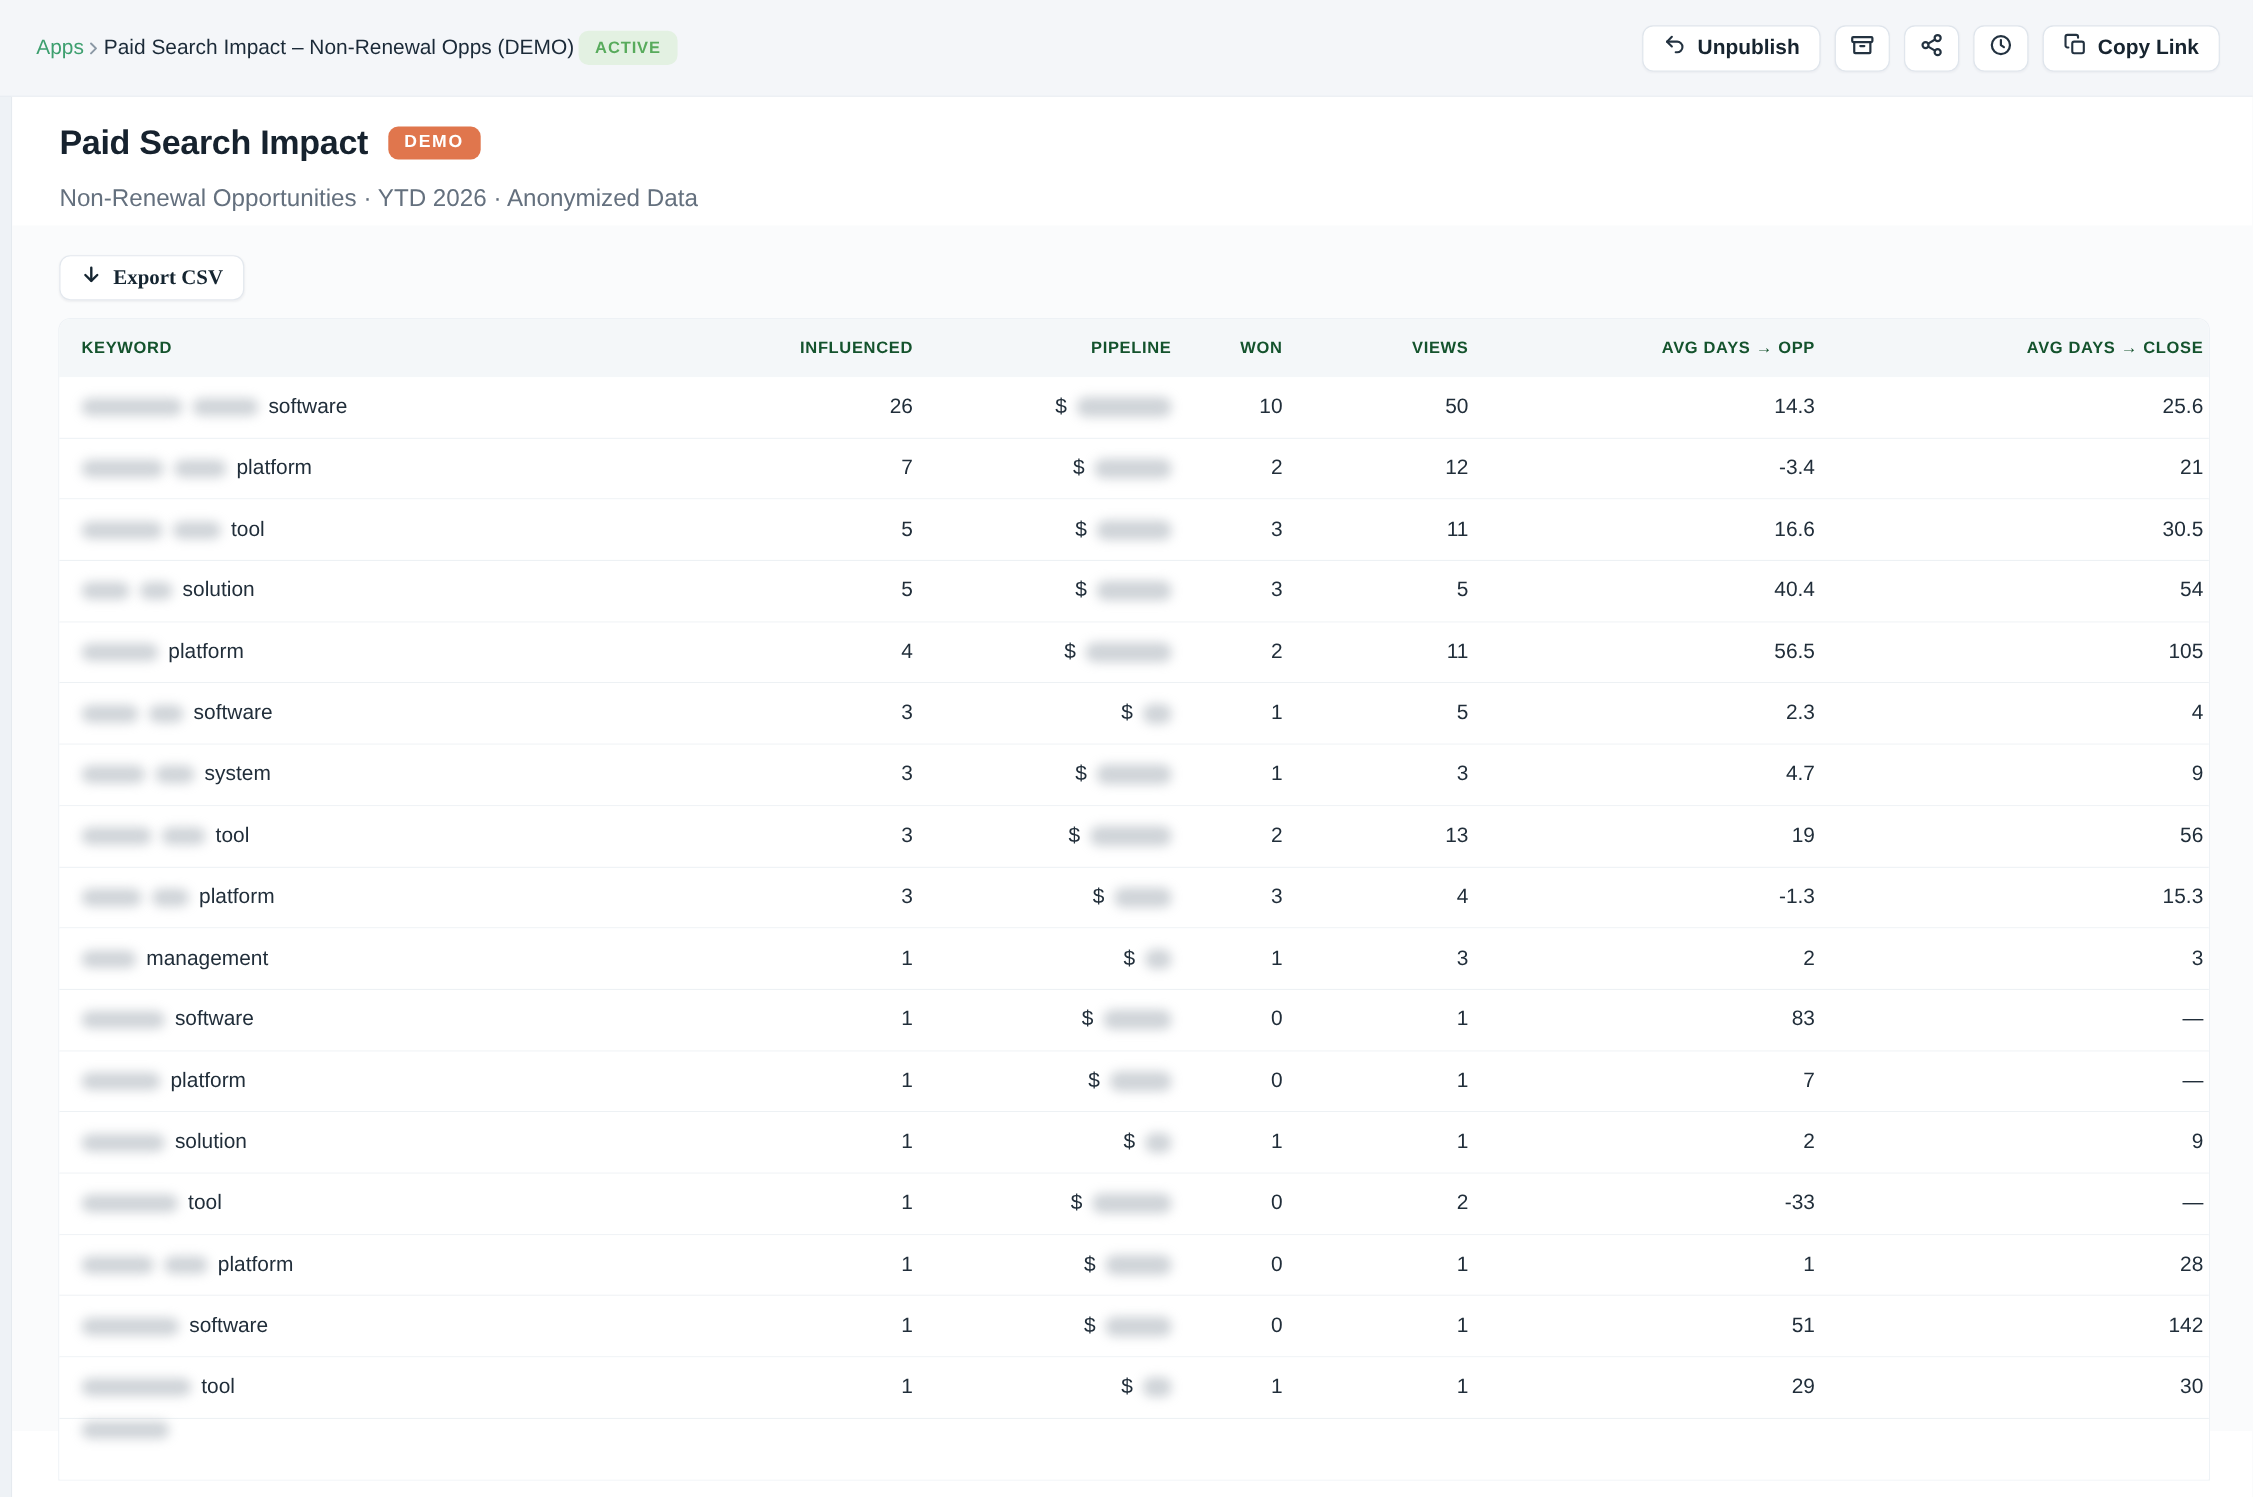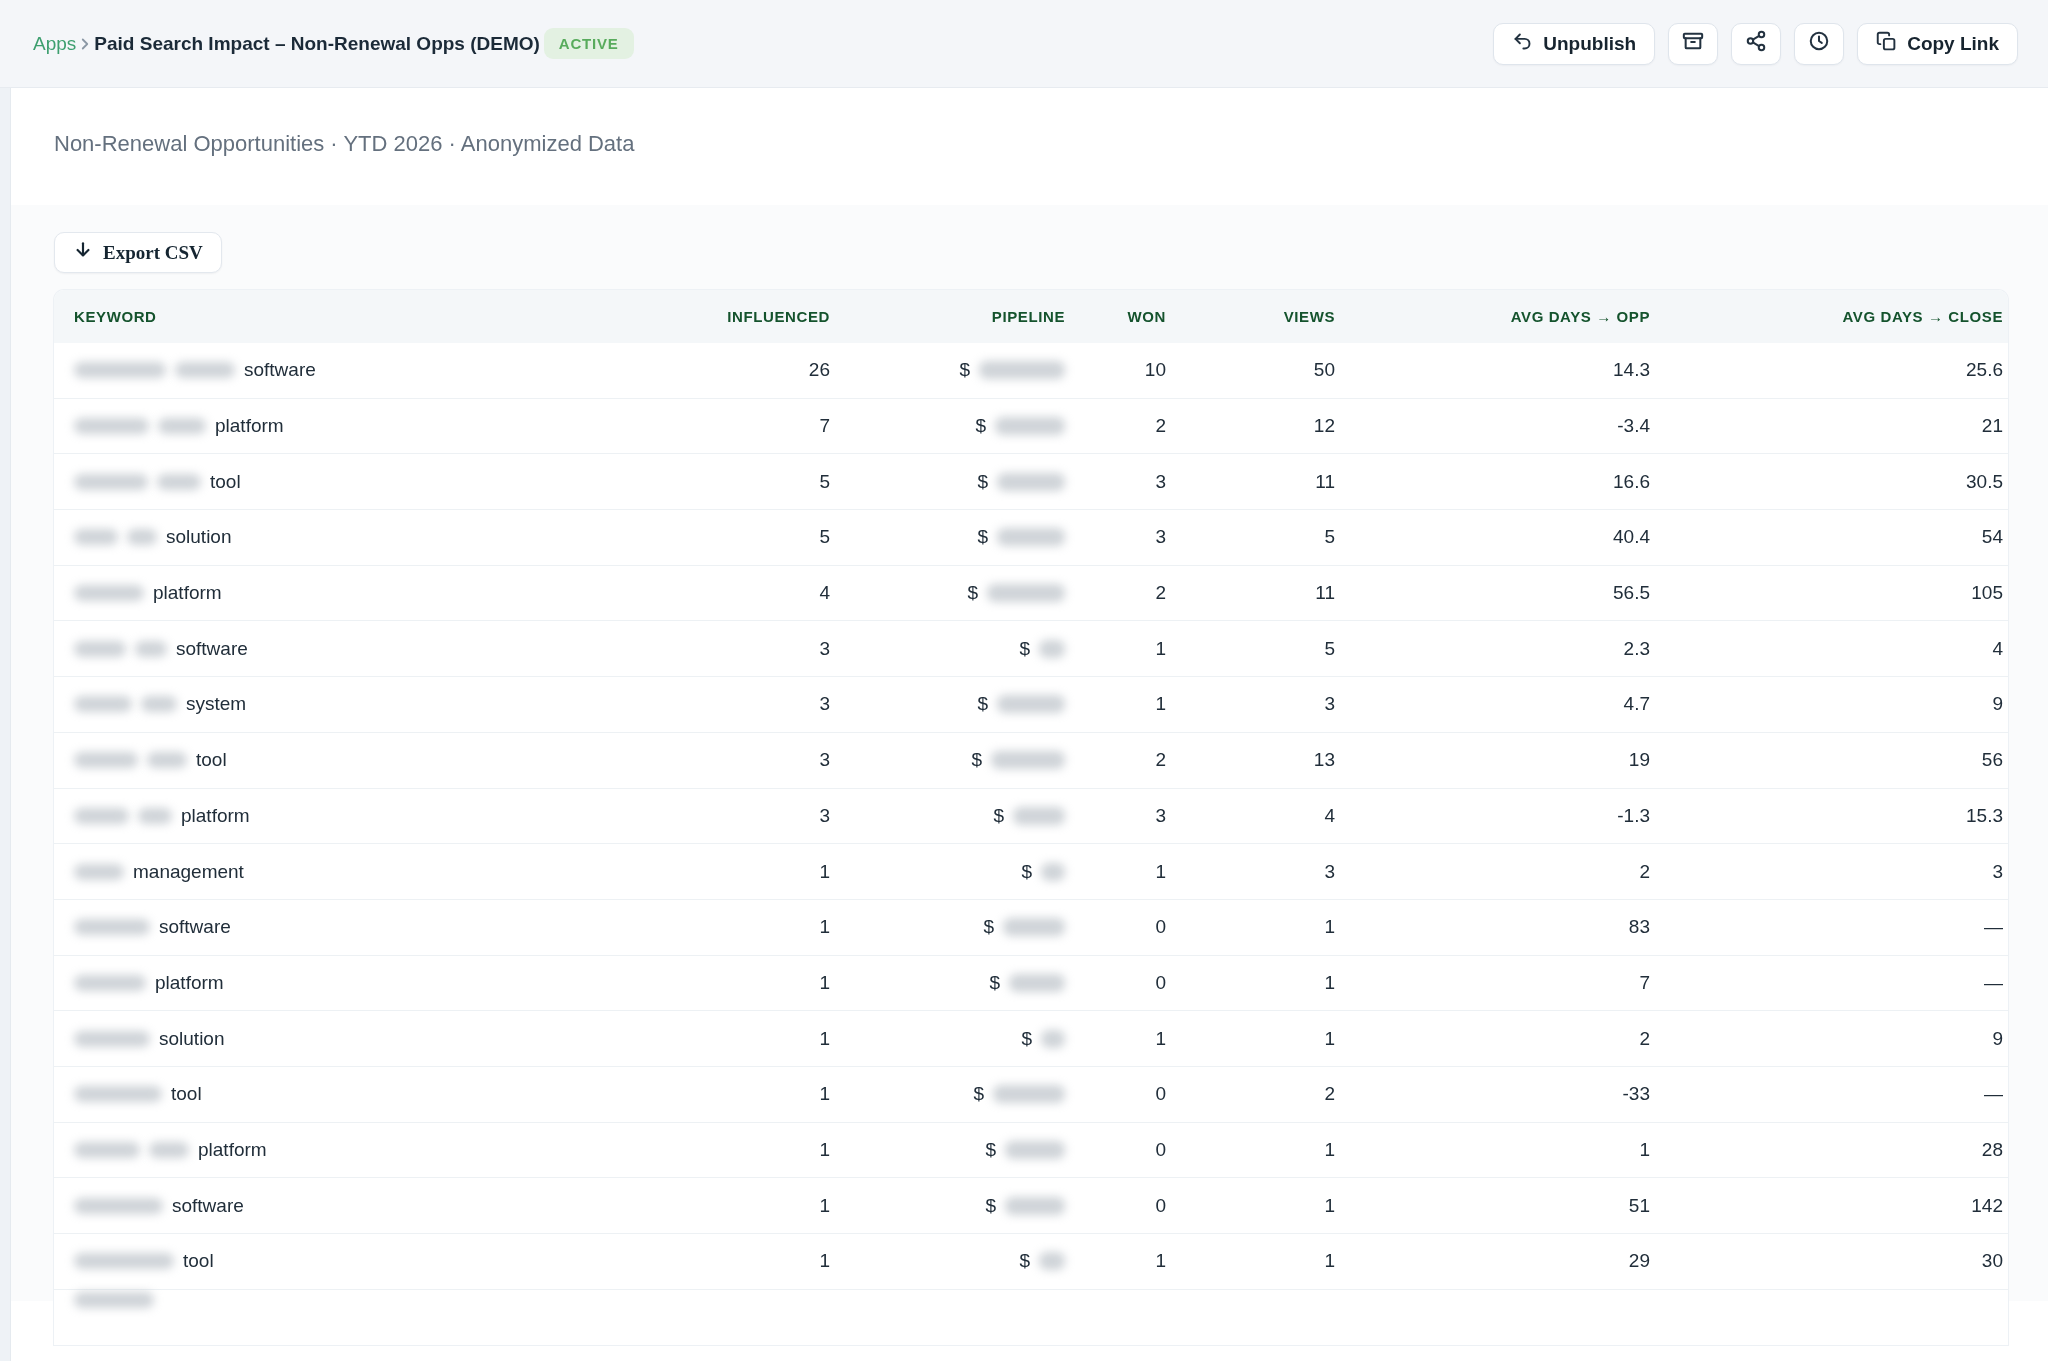--- a/index.html
+++ b/index.html
@@ -7,21 +7,21 @@
   body { font-family:"Liberation Sans","DejaVu Sans",sans-serif; background:#eef2f6; color:#1c2935; }
 
   
   .topbar {
     height:88px; background:#f4f6f9; border-bottom:1px solid #e7ebf0;
     display:flex; align-items:center; justify-content:space-between; padding:0 30px 0 33px;
   }
   .crumbs { display:flex; align-items:center; font-size:19px; }
   .crumb-root { color:#3d9f6f; cursor:pointer; text-decoration:none; }
   .crumb-sep { color:#8b98a5; display:flex; align-items:center; }
-  .crumb-cur { color:#1b2a38; font-weight:700; }
+  .crumb-cur { color:#1b2a38; font-weight:400; }
   .badge-active {
     background:#e3f1e2; color:#58ab5c; font-size:15px; font-weight:700; letter-spacing:.8px;
     padding:7px 15px; border-radius:9px; margin-left:4px;text-align:right;
   }
   .actions { display:flex; align-items:center; gap:13px; }
   .btn {
     display:flex; align-items:center; gap:10px; height:42px; background:#ffffff;
     border:1px solid #dfe5ec; border-radius:10px; padding:0 18px; font-size:19px; font-weight:600;
     color:#17242f; cursor:pointer; box-shadow:0 1px 2px rgba(16,24,40,.04);
     font-family:inherit;
@@ -145,20 +145,24 @@
           </svg>
       </span>
       <span>Copy Link</span>
     </button>
   </div>
 </div>
 
 <div class="main">
 
   <div class="pagehead">
+    <div class="title-row">
+      <span class="page-title">Paid Search Impact</span>
+      <span class="badge-demo">DEMO</span>
+    </div>
     <div class="subtitle">Non-Renewal Opportunities · YTD 2026 · Anonymized Data</div>
   </div>
 
 
   <div class="content">
     <button class="btn-export">
       <span>
         <svg width="20" height="20" viewBox="0 0 24 24" fill="none" stroke="#152531" stroke-width="2.6" stroke-linecap="round" stroke-linejoin="round">
             <path d="M12 4v14"></path>
             <path d="m5.5 12 6.5 6.5L18.5 12"></path>

